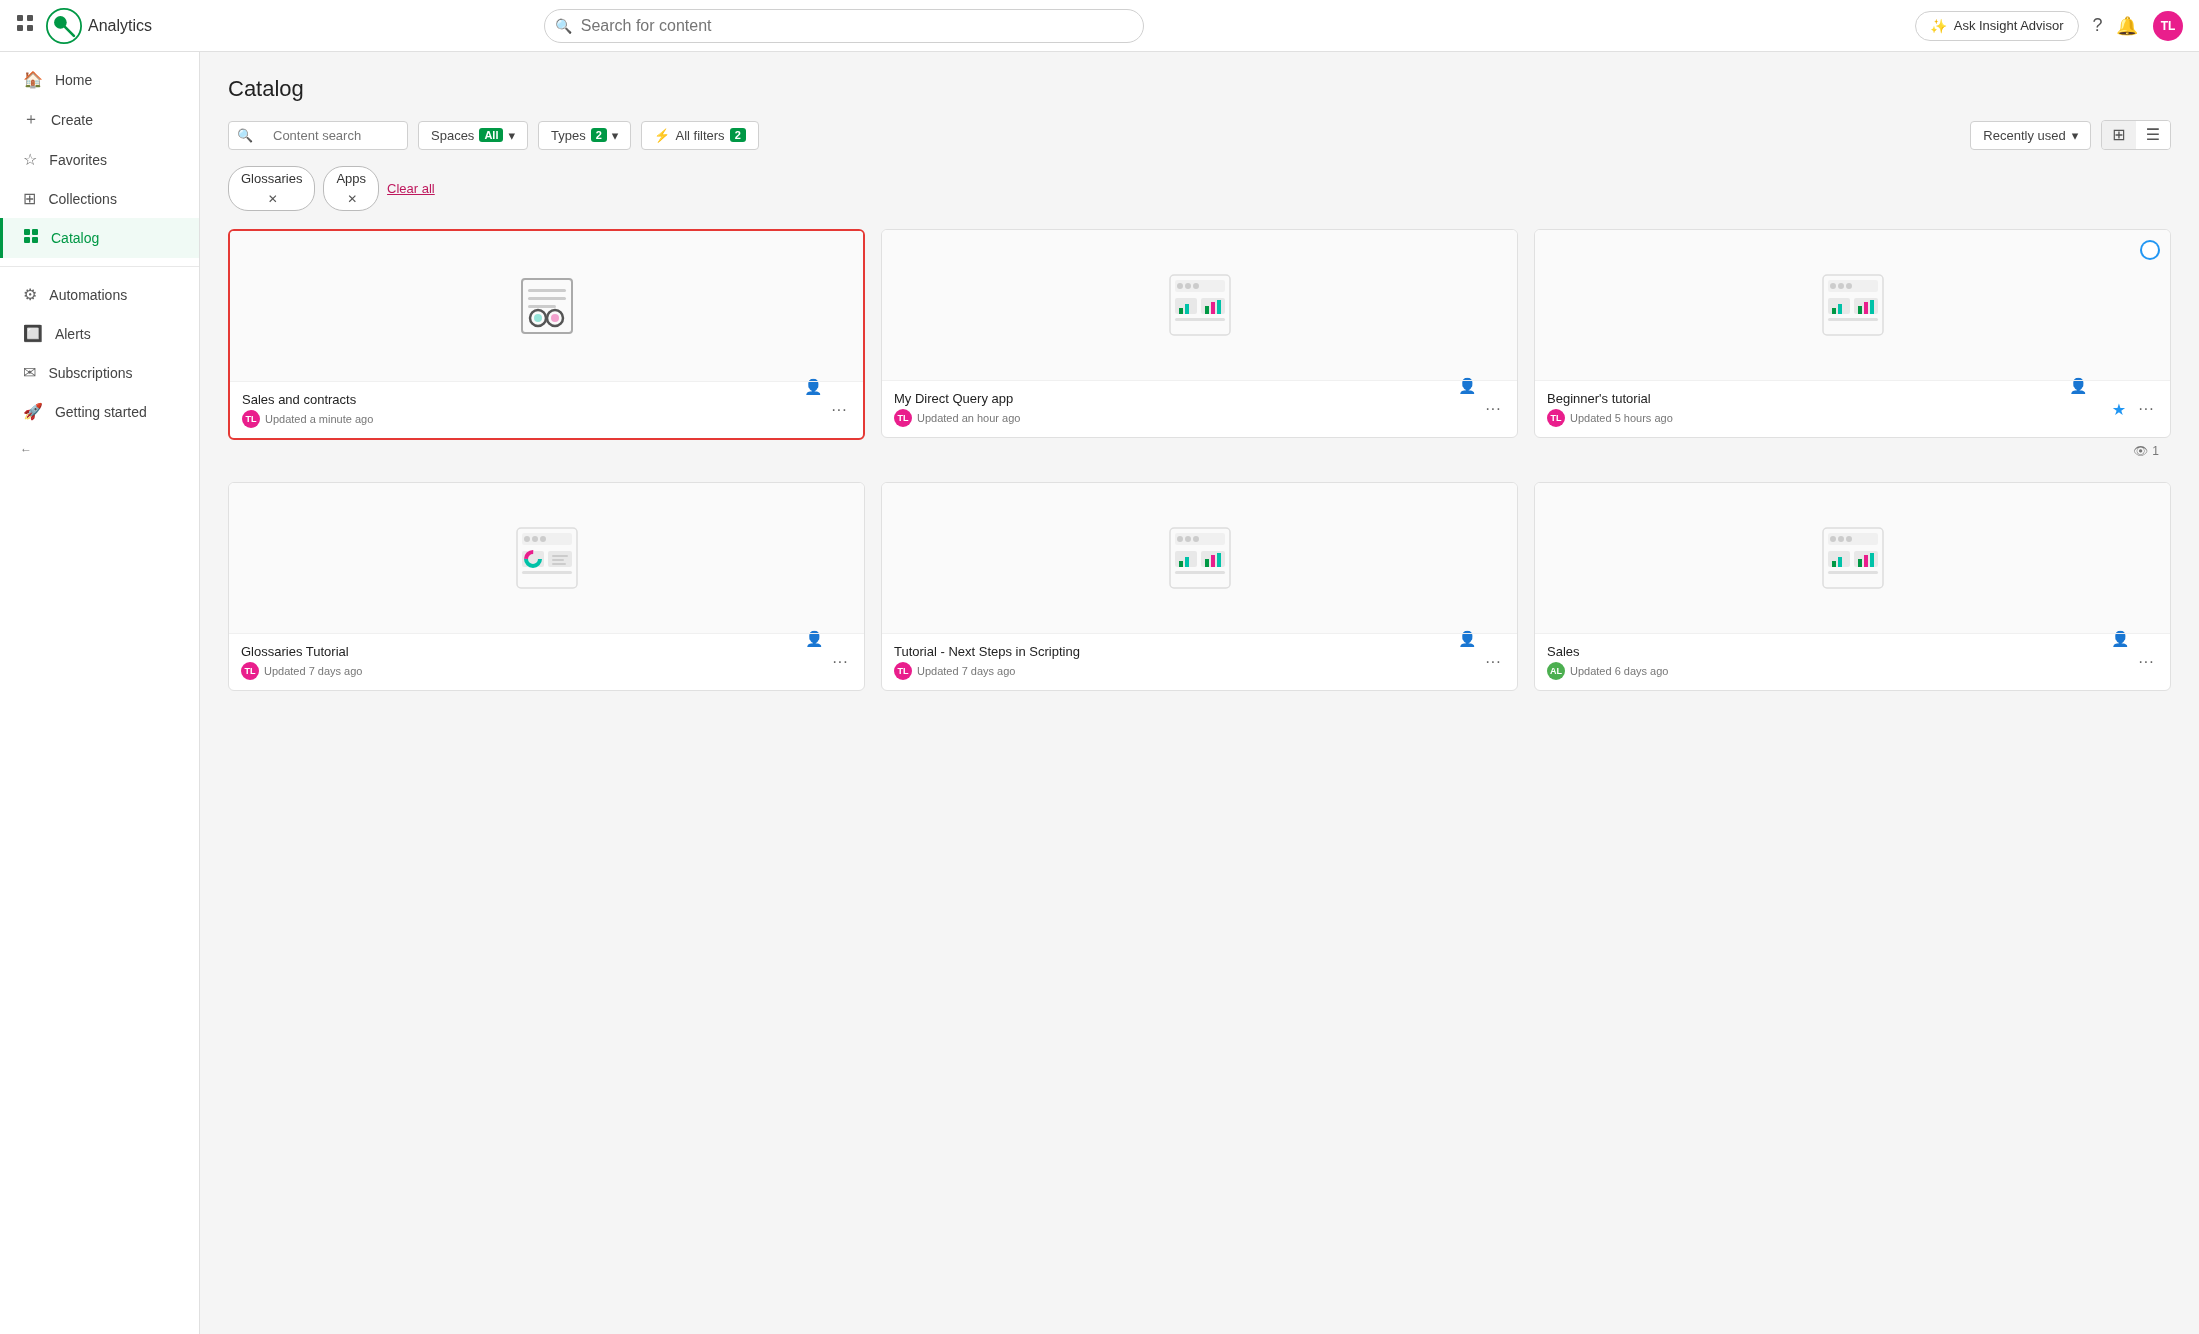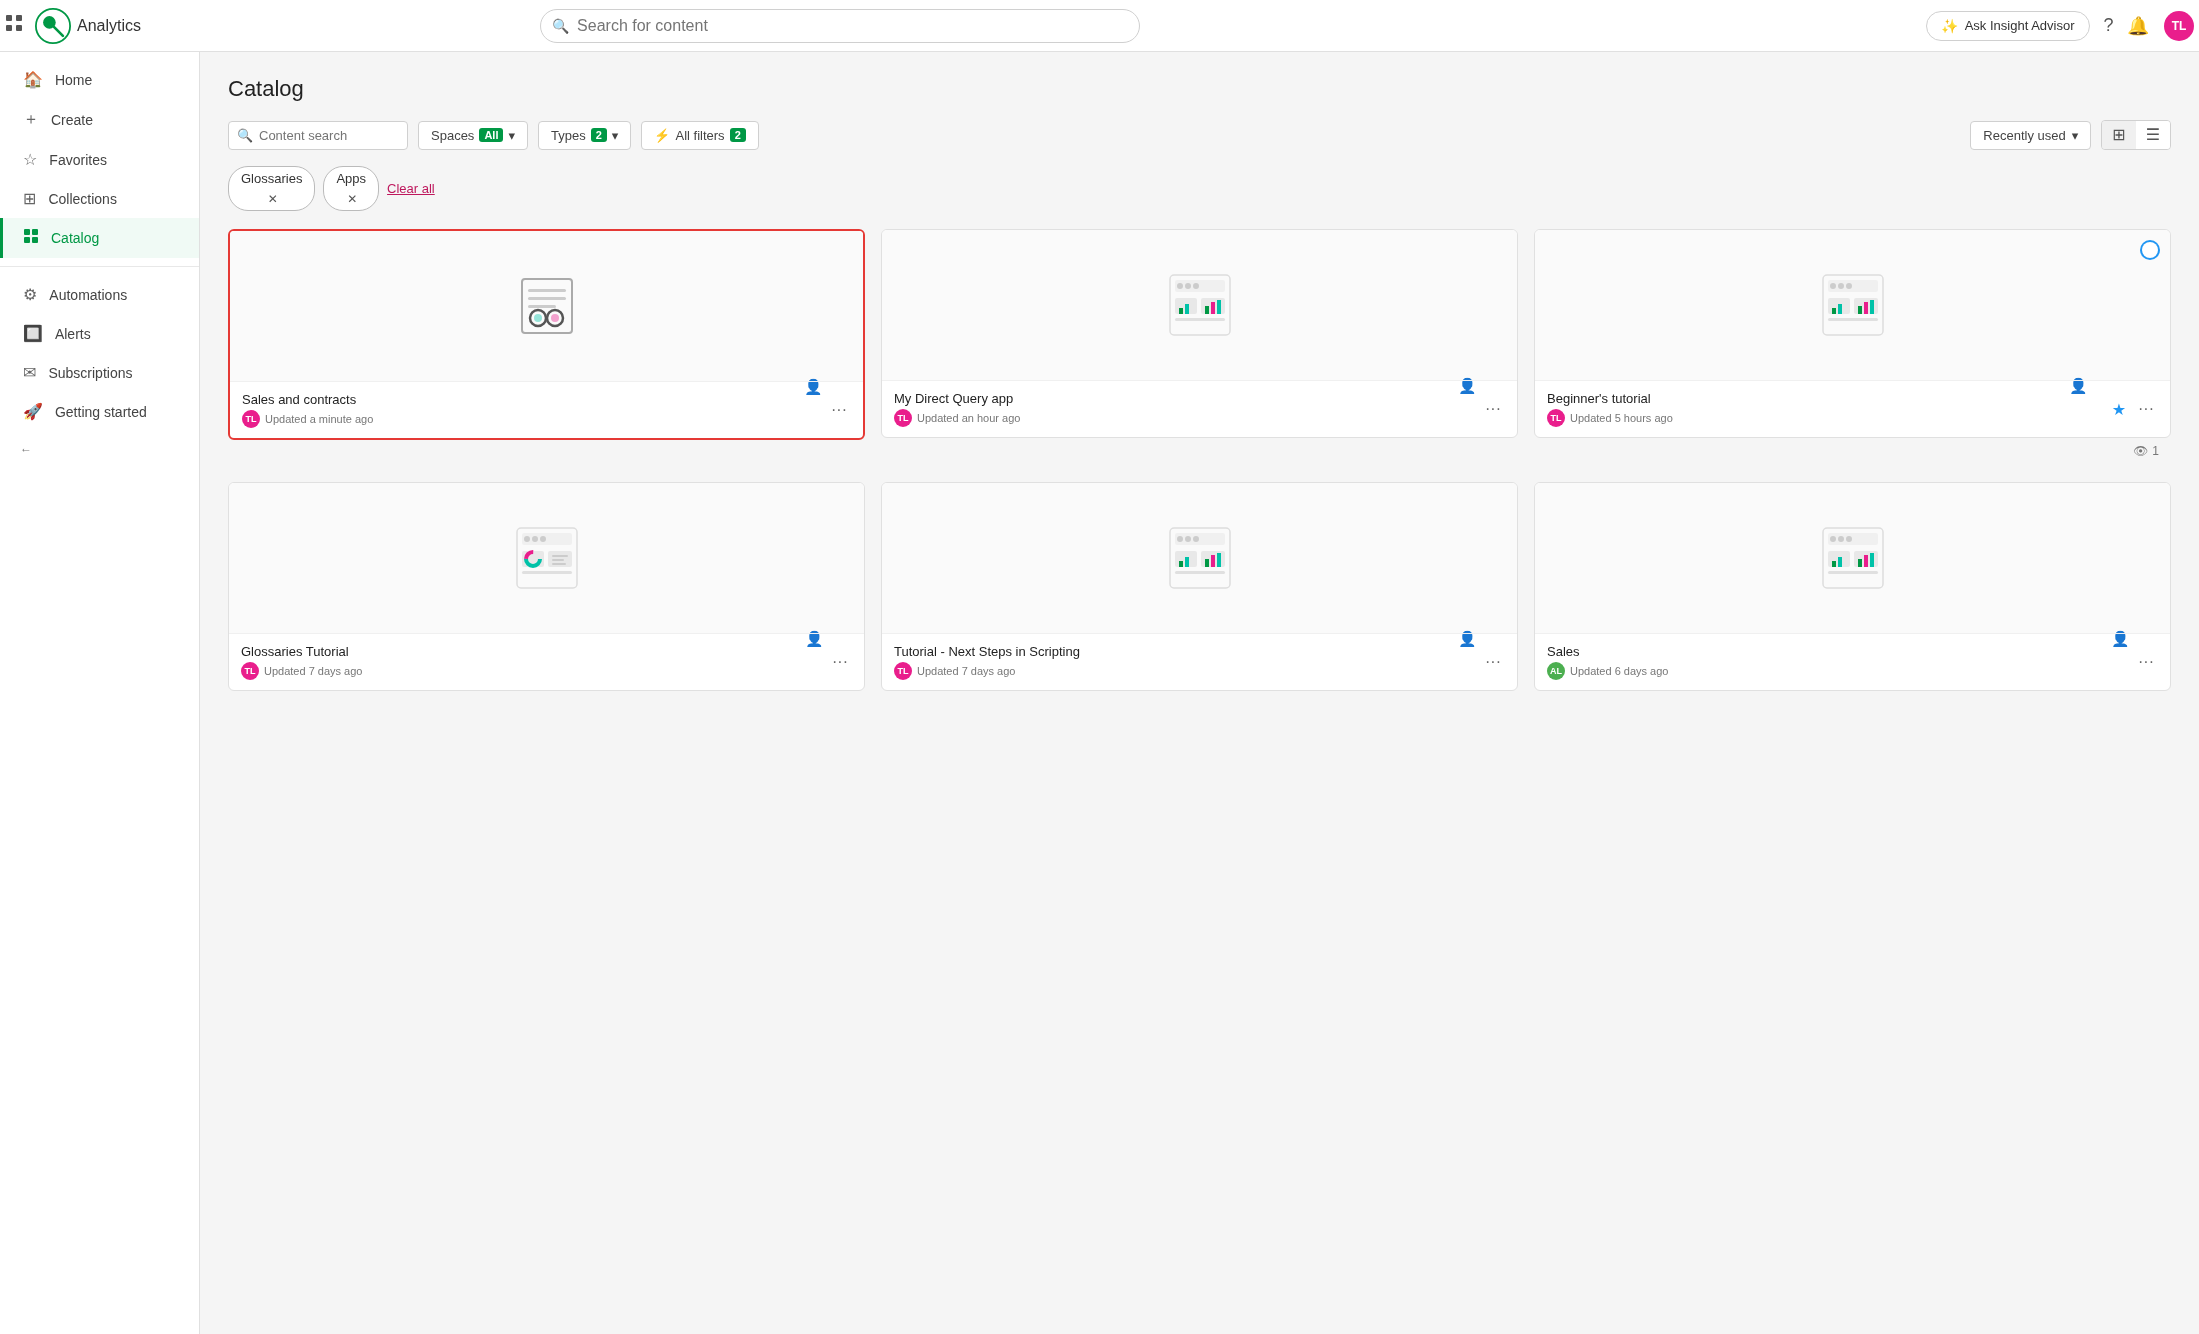--- a/index.html
+++ b/index.html
@@ -5,21 +5,21 @@
     * { box-sizing: border-box; margin: 0; padding: 0; }
     body { font-family: 'Segoe UI', Arial, sans-serif; background: #f5f5f5; color: #333; height: 100vh; overflow: hidden; }
 
     
     .top-nav {
       display: flex;
       align-items: center;
       background: #fff;
       border-bottom: 1px solid #e0e0e0;
       height: 52px;
-      padding: 0 5px;
+      padding: 0 16px;
       gap: 12px;
       position: fixed;
       top: 0; left: 0; right: 0;
       z-index: 100;
     }
     .nav-grid-icon { color: #555; cursor: pointer; font-size: 18px; }
     .qlik-logo { display: flex; align-items: center; gap: 6px; cursor: pointer; }
     .qlik-logo svg { width: 36px; height: 36px; }
     .qlik-analytics-text { font-size: 16px; color: #333; font-weight: 400; }
     .search-bar {
@@ -125,21 +125,21 @@
       gap: 10px;
       margin-bottom: 16px;
       flex-wrap: wrap;
     }
     .filter-search {
       position: relative;
     }
     .filter-search input {
       border: 1px solid #d0d0d0;
       border-radius: 4px;
-      padding: 6px 12px 6px 30px;
+      padding: 6px 12px 6px 44px;
       font-size: 13px;
       outline: none;
       width: 180px;
       background: #fff;
       color: #999;
     }
     .filter-search .si { position: absolute; left: 9px; top: 50%; transform: translateY(-50%); color: #aaa; font-size: 13px; }
     .filter-btn {
       display: flex;
       align-items: center;

